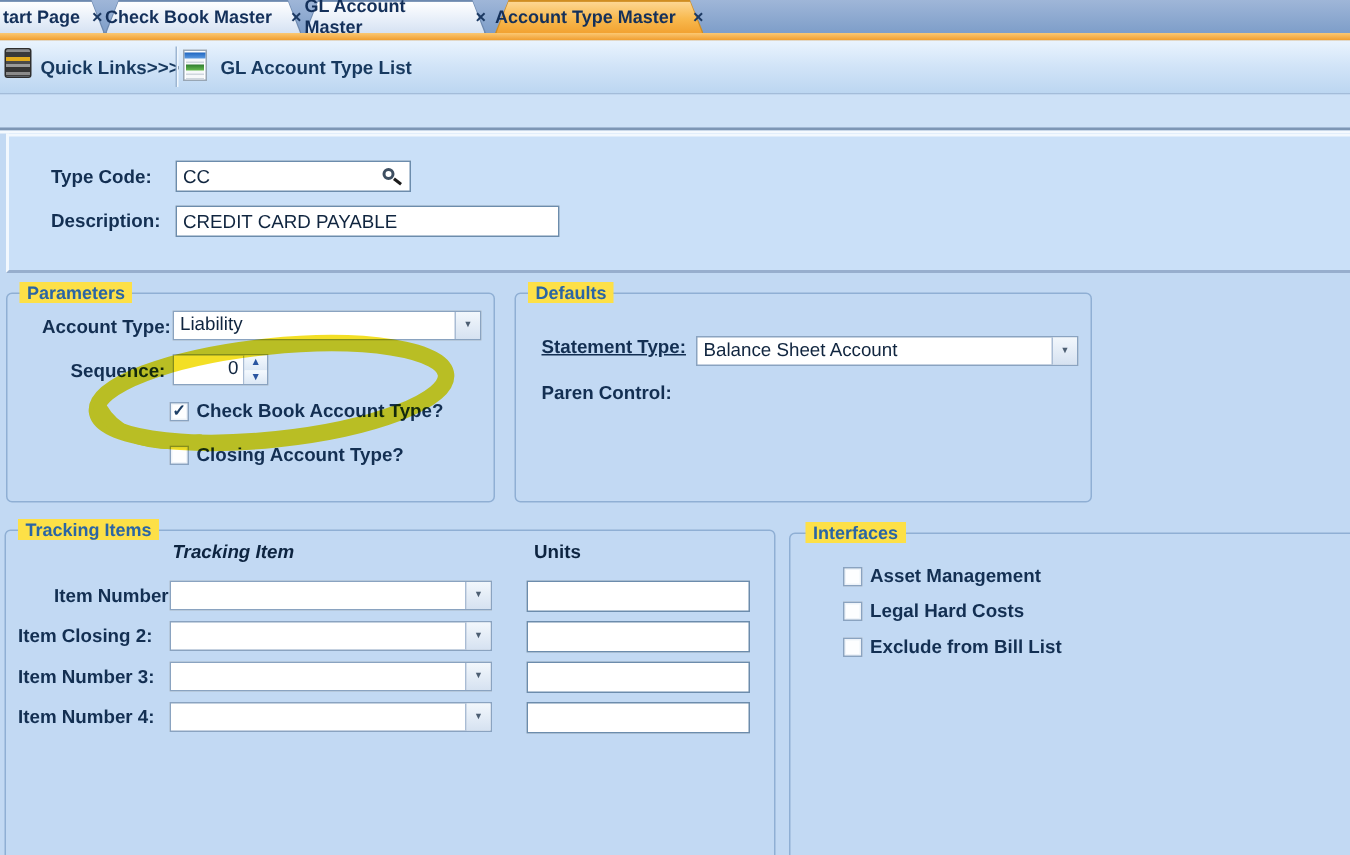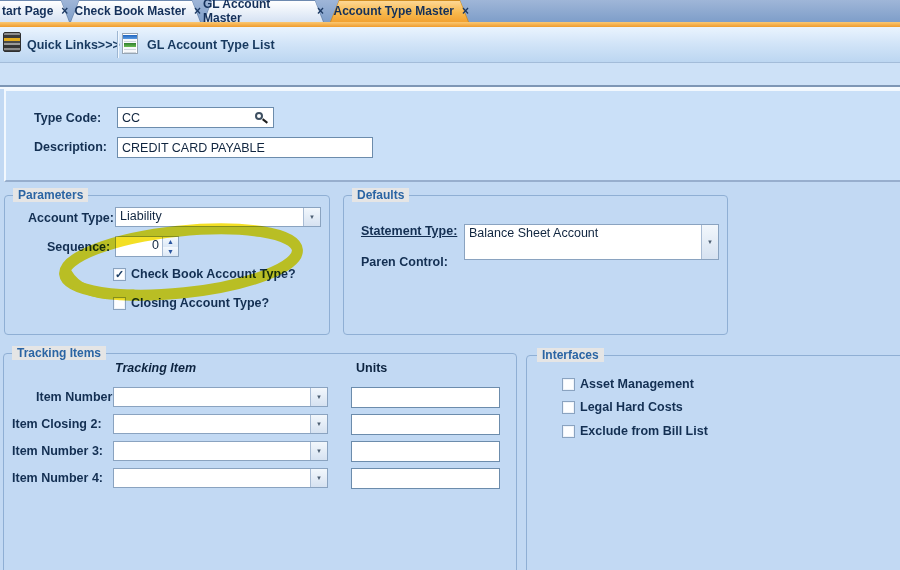--- a/index.html
+++ b/index.html
@@ -14,21 +14,21 @@
   .tab { position:absolute; top:0; height:22px; cursor:default; }
   .tab .shape { position:absolute; inset:0;
             clip-path:polygon(9px 0, calc(100% - 9px) 0, 100% 100%, 0 100%);
             background:#6d89af; }
   .tab .shape-in { position:absolute; left:1px; right:1px; top:1px; bottom:0;
             clip-path:polygon(8px 0, calc(100% - 8px) 0, 100% 100%, 0 100%);
             background:linear-gradient(#ffffff,#e2ebf7 70%,#d6e2f2); }
   .tab.active .shape { background:#cf8d22; }
   .tab.active .shape-in { background:linear-gradient(#fdd794,#f8b94e 55%,#f2a231); }
   .tab .txt { position:relative; height:100%; display:flex; align-items:center;
-            justify-content:flex-end; gap:8px; font-size:12px; font-weight:600; color:#14305a; }
+            justify-content:space-between; gap:8px; font-size:12px; font-weight:600; color:#14305a; }
   .tab .close { font-size:12px; font-weight:700; color:#1d3a63; line-height:1; }
 
   
   .toolbar { position:absolute; left:0; top:27px; width:900px; height:36px;
             background:linear-gradient(#eaf4fe,#d3e5f8 45%,#bcd6f1);
             border-bottom:1px solid #a3bcd9; }
   .tool-label { position:absolute; font-size:12.5px; font-weight:600; color:#17395f; }
   .sep { position:absolute; left:117px; top:31px; width:1px; height:27px; background:#9db6d2;
          box-shadow:1px 0 0 #f0f7fe; }
   .ql-icon { position:absolute; left:3px; top:32px; width:18px; height:20px;
@@ -63,21 +63,21 @@
 
   
   .mag { position:absolute; width:11px; height:11px; }
   .mag .ring { position:absolute; left:0; top:0; width:8px; height:8px; border:2px solid #3e4f61;
          border-radius:50%; background:transparent; }
   .mag .handle { position:absolute; left:7px; top:8px; width:6px; height:2px; background:#1c1c1c;
          transform:rotate(38deg); }
 
   
   .group { position:absolute; border:1px solid #8fafd4; border-radius:4px; }
-  .legend { position:absolute; top:-8px; left:8px; background:#e5e5e5; padding:0 5px;
+  .legend { position:absolute; top:-8px; left:8px; background:#fde047; padding:0 5px;
          font-size:12px; font-weight:600; color:#2b65a4; white-space:nowrap; }
 
   
   .combo { position:absolute; background:#ffffff; border:1px solid #8aa3c0; display:flex; }
   .combo .val { flex:1; font-size:12.5px; color:#10253f; padding:1px 4px; overflow:hidden;
          white-space:nowrap; }
   .combo .btn { width:17px; border-left:1px solid #a9bcd4;
          background:linear-gradient(#f2f7fc,#d6e2f1); display:flex; align-items:center;
          justify-content:center; font-size:6px; color:#4c central5e72; color:#4c5e72; }
 
@@ -200,21 +200,21 @@
 
   <svg class="marker" style="left:40px;top:216px;" width="285" height="100" viewBox="0 0 285 100">
     <ellipse cx="141" cy="46" rx="117" ry="31" fill="none" stroke="#f2dd12" stroke-width="11" stroke-linecap="round" transform="rotate(-6 141 46)"></ellipse>
     <path d="M 93 78 Q 43 84 27 56" fill="none" stroke="#f2dd12" stroke-width="9" stroke-linecap="round"></path>
   </svg>
 
   <div class="group" style="left:343px;top:195px;width:385px;height:140px;">
     <span class="legend">Defaults</span>
   </div>
   <div class="lbl" style="left:361px;top:224px;text-decoration:underline;">Statement Type:</div>
-  <div class="combo" style="left:464px;top:224px;width:255px;height:36px;">
+  <div class="combo" style="left:464px;top:224px;width:255px;height:20px;">
     <div class="val">Balance Sheet Account</div>
     <div class="btn">▼</div>
   </div>
   <div class="lbl" style="left:361px;top:255px;">Paren Control:</div>
 
   <div class="group" style="left:3px;top:353px;width:514px;height:230px;">
     <span class="legend">Tracking Items</span>
   </div>
   <div class="colhdr" style="left:115px;top:361px;font-style:italic;">Tracking Item</div>
   <div class="colhdr" style="left:356px;top:361px;">Units</div>

